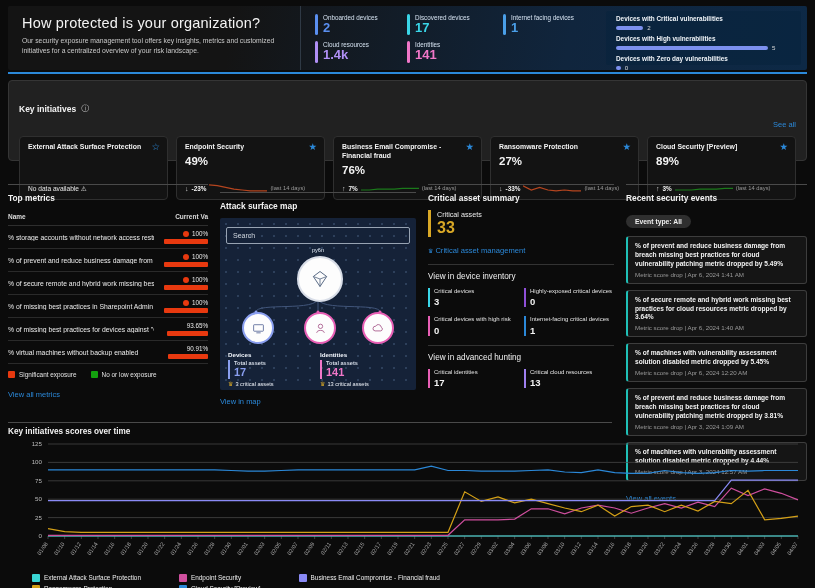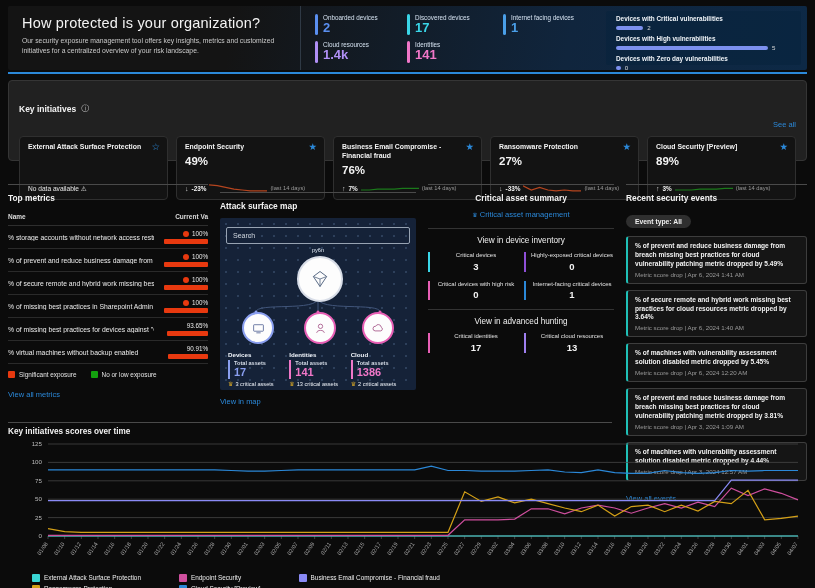--- a/index.html
+++ b/index.html
@@ -44,21 +44,21 @@
   .c-arrow{font-size:7px;color:#cfcfcf;}
   .c-change{font-size:6.4px;font-weight:bold;}
   .c-period{font-size:5.8px;color:#9a9a9a;}
   .c-nodata{font-size:6.6px;color:#e8e8e8;}
 
   
   .sec{position:absolute;top:184px;border-top:1px solid #4a4a4a;padding-top:6px;box-sizing:border-box;}
   .sec h3{margin:2px 0 7px;font-size:8.4px;font-weight:bold;}
   #metrics{left:8px;width:200px;}
   #map{left:220px;width:196px;margin-top:8px;}
-  #critical{left:428px;width:186px;text-align:center;}
+  #critical{left:428px;width:186px;}
   #events{left:626px;width:181px;}
 
   
   .tm-head{display:flex;justify-content:space-between;font-size:6.5px;font-weight:bold;color:#dcdcdc;
     padding:3px 0 5px;border-bottom:1px solid #2e2e2e;}
   .tm-row{display:flex;justify-content:space-between;align-items:center;border-bottom:1px solid #2a2a2a;
     padding:4px 0;cursor:pointer;}
   .m-name{font-size:6.8px;color:#ececec;width:146px;white-space:nowrap;overflow:hidden;}
   .m-val{width:46px;}
   .m-val-top{display:flex;align-items:center;justify-content:flex-end;gap:3px;font-size:6.3px;color:#e8e8e8;}
@@ -397,35 +397,31 @@
             <div class="g-crit"><span class="crown">♛</span><span>3 critical assets</span></div>
           </div>
           <div class="g-col">
             <div class="g-name">Identities</div>
             <div class="g-block" style="border-left-color: rgb(240, 119, 200);">
               <div class="g-tl">Total assets</div>
               <div class="g-val" style="color: rgb(240, 119, 200);">141</div>
             </div>
             <div class="g-crit"><span class="crown">♛</span><span>13 critical assets</span></div>
           </div>
-          <div class="g-col">
-            <div class="g-name">Cloud</div>
-            <div class="g-block" style="border-left-color: rgb(240, 119, 200);">
-              <div class="g-tl">Total assets</div>
-              <div class="g-val" style="color: rgb(240, 119, 200);">1386</div>
-            </div>
-            <div class="g-crit"><span class="crown">♛</span><span>2 critical assets</span></div>
-          </div>
         </div>
     </div>
     <a class="link" style="display:inline-block;margin-top:6px">View in map</a>
   </div>
 
   <div class="sec" id="critical">
     <h3>Critical asset summary</h3>
+    <div class="ca-main">
+      <div class="ca-main-lb">Critical assets</div>
+      <div class="ca-main-val">33</div>
+    </div>
     <a class="ca-link link"><span class="crown" style="color:#2b88d8">♛</span><span>Critical asset management</span></a>
     <div class="divider"></div>
     <h4>View in device inventory</h4>
     <div class="grid2" id="inv-grid">
         <div class="cs-item" style="border-left-color: rgb(58, 214, 232);">
           <div class="cs-lb">Critical devices</div>
           <div class="cs-val">3</div>
         </div>
         <div class="cs-item" style="border-left-color: rgb(143, 79, 216);">
           <div class="cs-lb">Highly-exposed critical devices</div>

